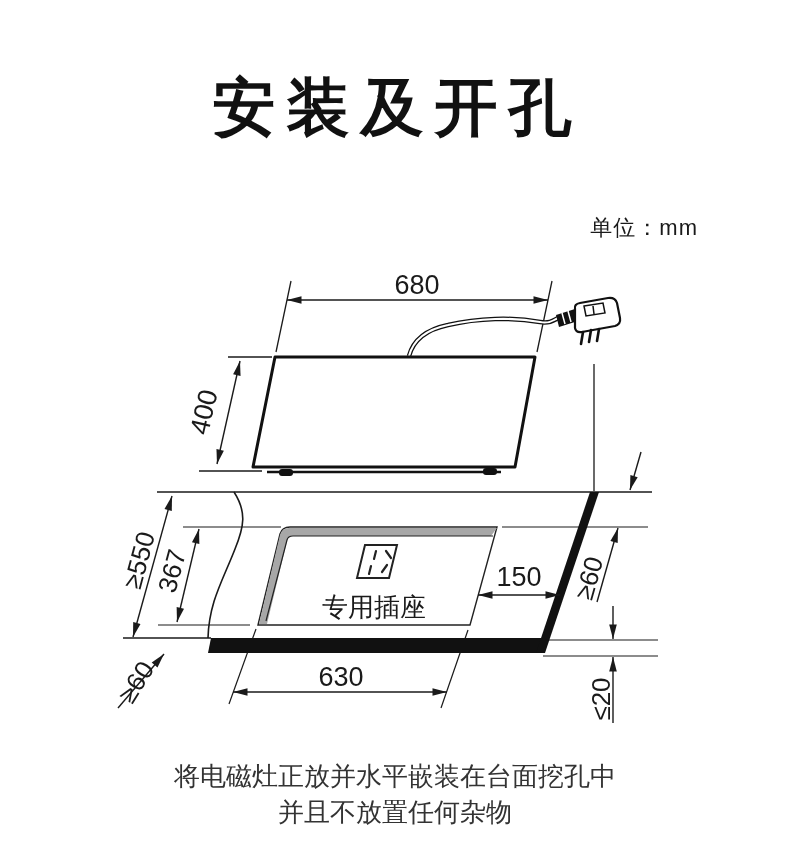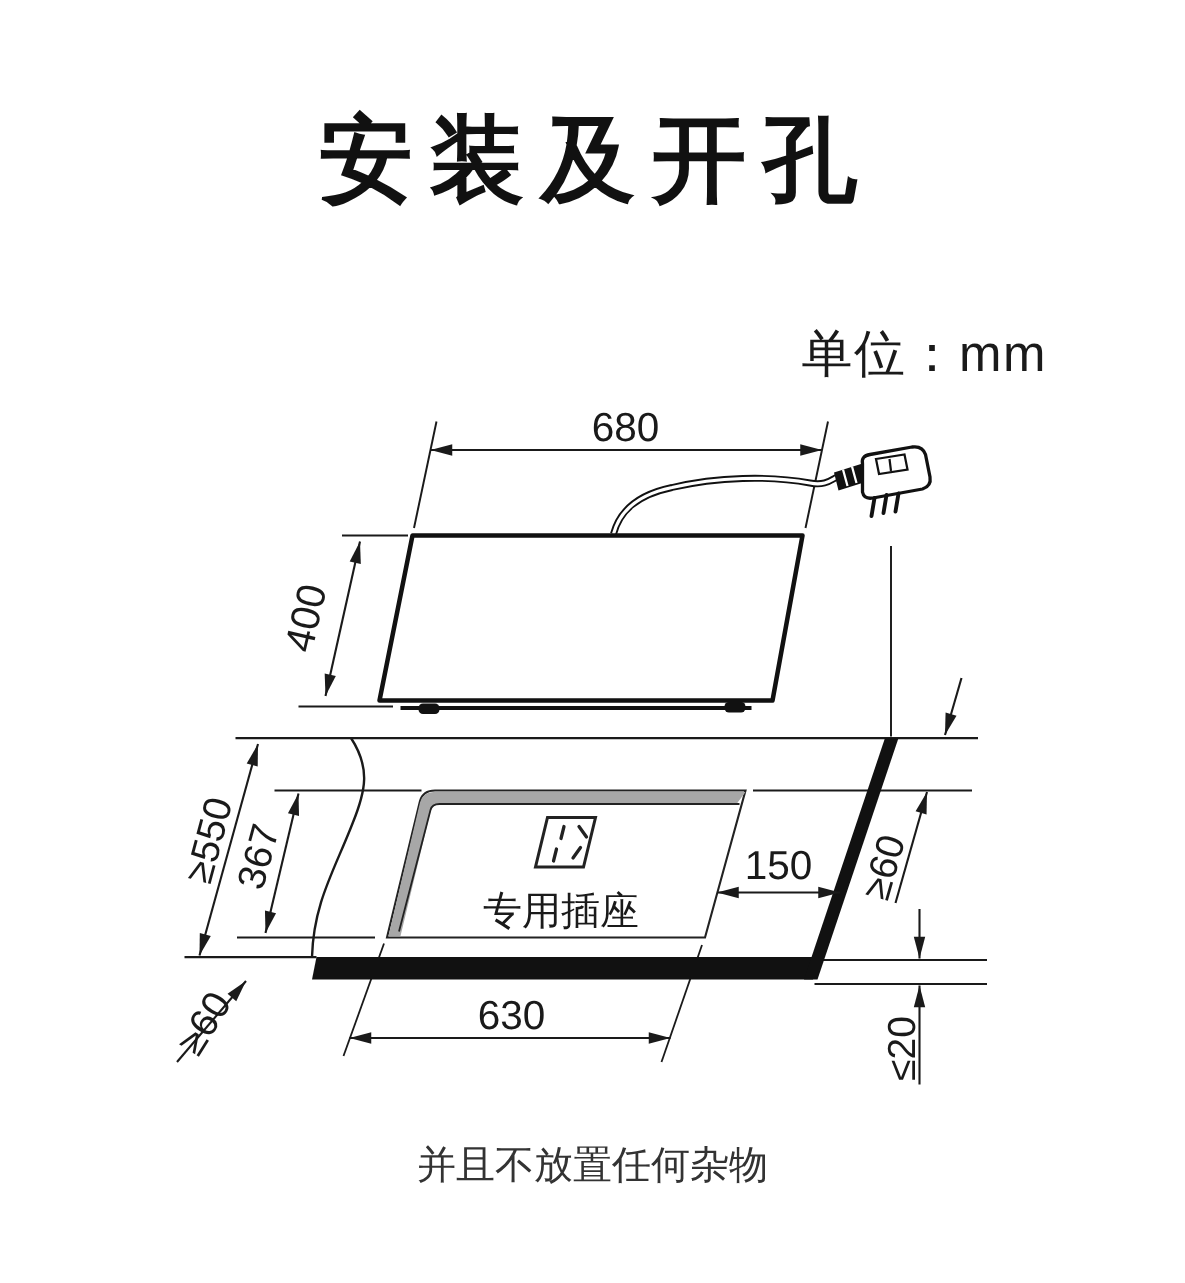--- a/index.html
+++ b/index.html
@@ -10,21 +10,21 @@
     -webkit-font-smoothing:antialiased;
   }
   .page-title{
     position:absolute;top:74px;left:0;width:784px;
     text-align:center;
     font-size:63px;font-weight:800;letter-spacing:11px;text-indent:11px;
     color:#111;line-height:66px;
   }
   .unit-label{
     position:absolute;top:213px;right:92px;
-    font-size:34px;color:#1a1a1a;letter-spacing:1px;
+    font-size:22px;color:#1a1a1a;letter-spacing:1px;
   }
   .diagram-svg{position:absolute;left:0;top:0;}
   .caption{
     position:absolute;top:758px;left:0;width:790px;
     text-align:center;font-size:26px;line-height:36px;color:#333;
   }
   svg text{
     font-family:"Liberation Sans","DejaVu Sans",sans-serif;
     font-size:26px;fill:#1a1a1a;
   }
@@ -135,14 +135,15 @@
 
     <line x1="287" y1="300" x2="548" y2="300" stroke="#1a1a1a" stroke-width="1.4" marker-start="url(#as)" marker-end="url(#ae)"></line>
     <text class="big" x="417" y="294" text-anchor="middle">680</text>
 
     <line x1="240" y1="361" x2="217" y2="464" stroke="#1a1a1a" stroke-width="1.4" marker-start="url(#as)" marker-end="url(#ae)"></line>
     <text class="big" x="204" y="421" text-anchor="middle" transform="rotate(-77 204 412)">400</text>
   </g>
 </svg>
 
 <div class="caption">
+  <div>将电磁灶正放并水平嵌装在台面挖孔中</div>
   <div>并且不放置任何杂物</div>
 </div>
 
 </body></html>

